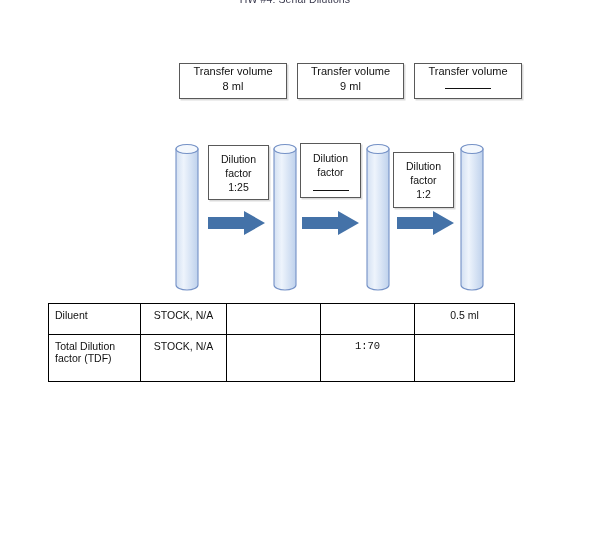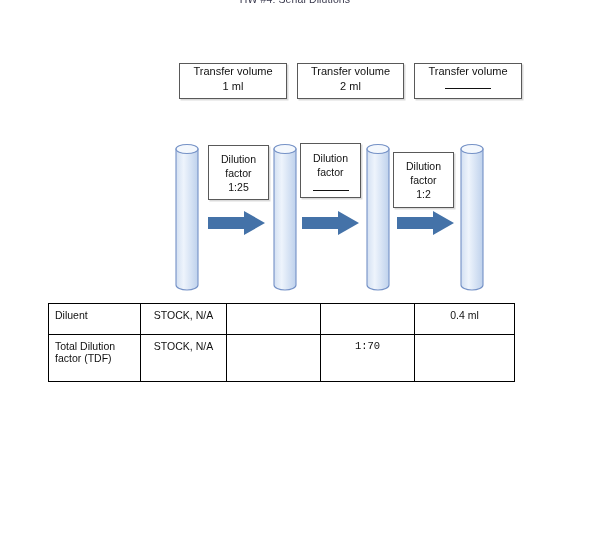--- a/index.html
+++ b/index.html
@@ -143,26 +143,26 @@
 </head>
 <body>
 
 <div class="page">
 
   <div id="doc-title">HW #4: Serial Dilutions</div>
 
 
   <div class="tv-box" style="left:179px; top:63px; width:108px; height:36px;">
     <span>Transfer volume</span>
-    <span>1 ml</span>
+    <span>8 ml</span>
   </div>
 
   <div class="tv-box" style="left:297px; top:63px; width:107px; height:36px;">
     <span>Transfer volume</span>
-    <span>2 ml</span>
+    <span>9 ml</span>
   </div>
 
   <div class="tv-box" style="left:414px; top:63px; width:108px; height:36px;">
     <span>Transfer volume</span>
     <span class="tv-blank"></span>
   </div>
 
   <svg class="tube" style="left:172px; top:143px;" width="30" height="152" viewBox="0 0 30 152">
     <defs>
       <linearGradient id="tubeGrad1" x1="0" y1="0" x2="1" y2="0">
@@ -220,21 +220,21 @@
     <span>1:2</span>
   </div>
 
   <table id="data-table">
     <tbody>
       <tr class="row-1">
         <td class="label-cell col-1">Diluent</td>
         <td class="value-cell col-2">STOCK, N/A</td>
         <td class="value-cell col-3"></td>
         <td class="value-cell col-4"></td>
-        <td class="value-cell col-5">0.4 ml</td>
+        <td class="value-cell col-5">0.5 ml</td>
       </tr>
       <tr class="row-2">
         <td class="label-cell col-1">Total Dilution factor (TDF)</td>
         <td class="value-cell col-2">STOCK, N/A</td>
         <td class="value-cell col-3"></td>
         <td class="value-cell col-4">1:70</td>
         <td class="value-cell col-5"></td>
       </tr>
     </tbody>
   </table>

